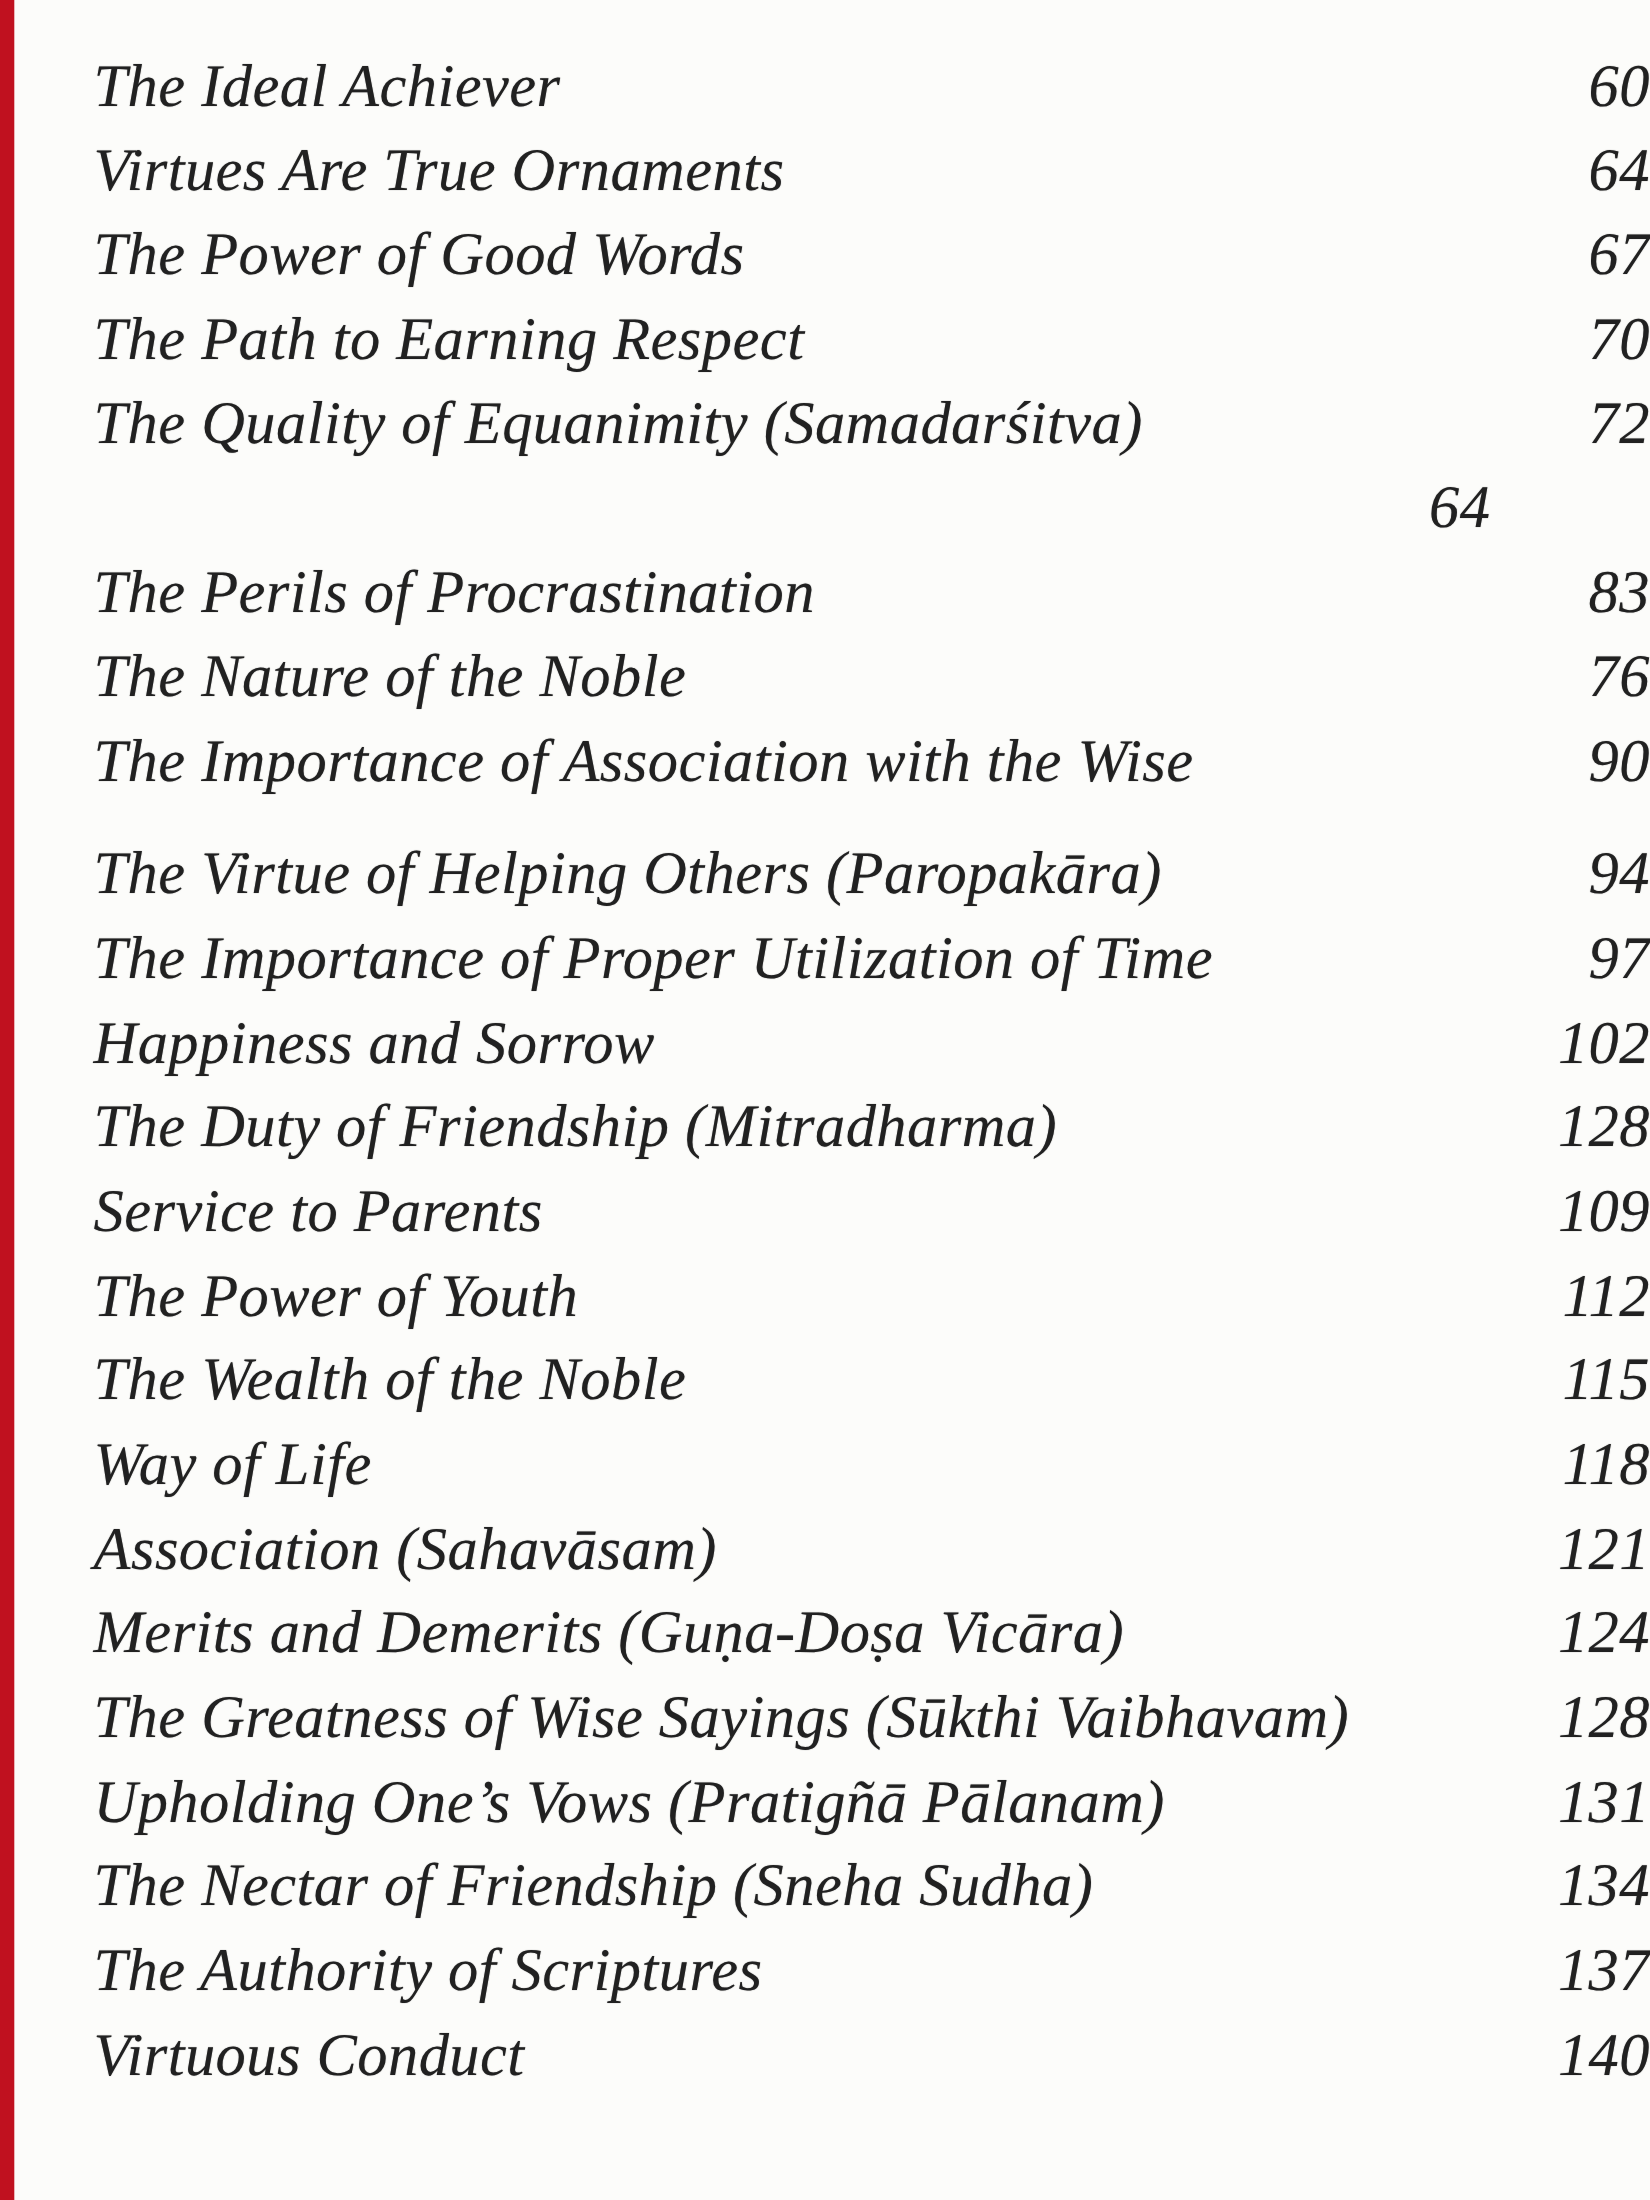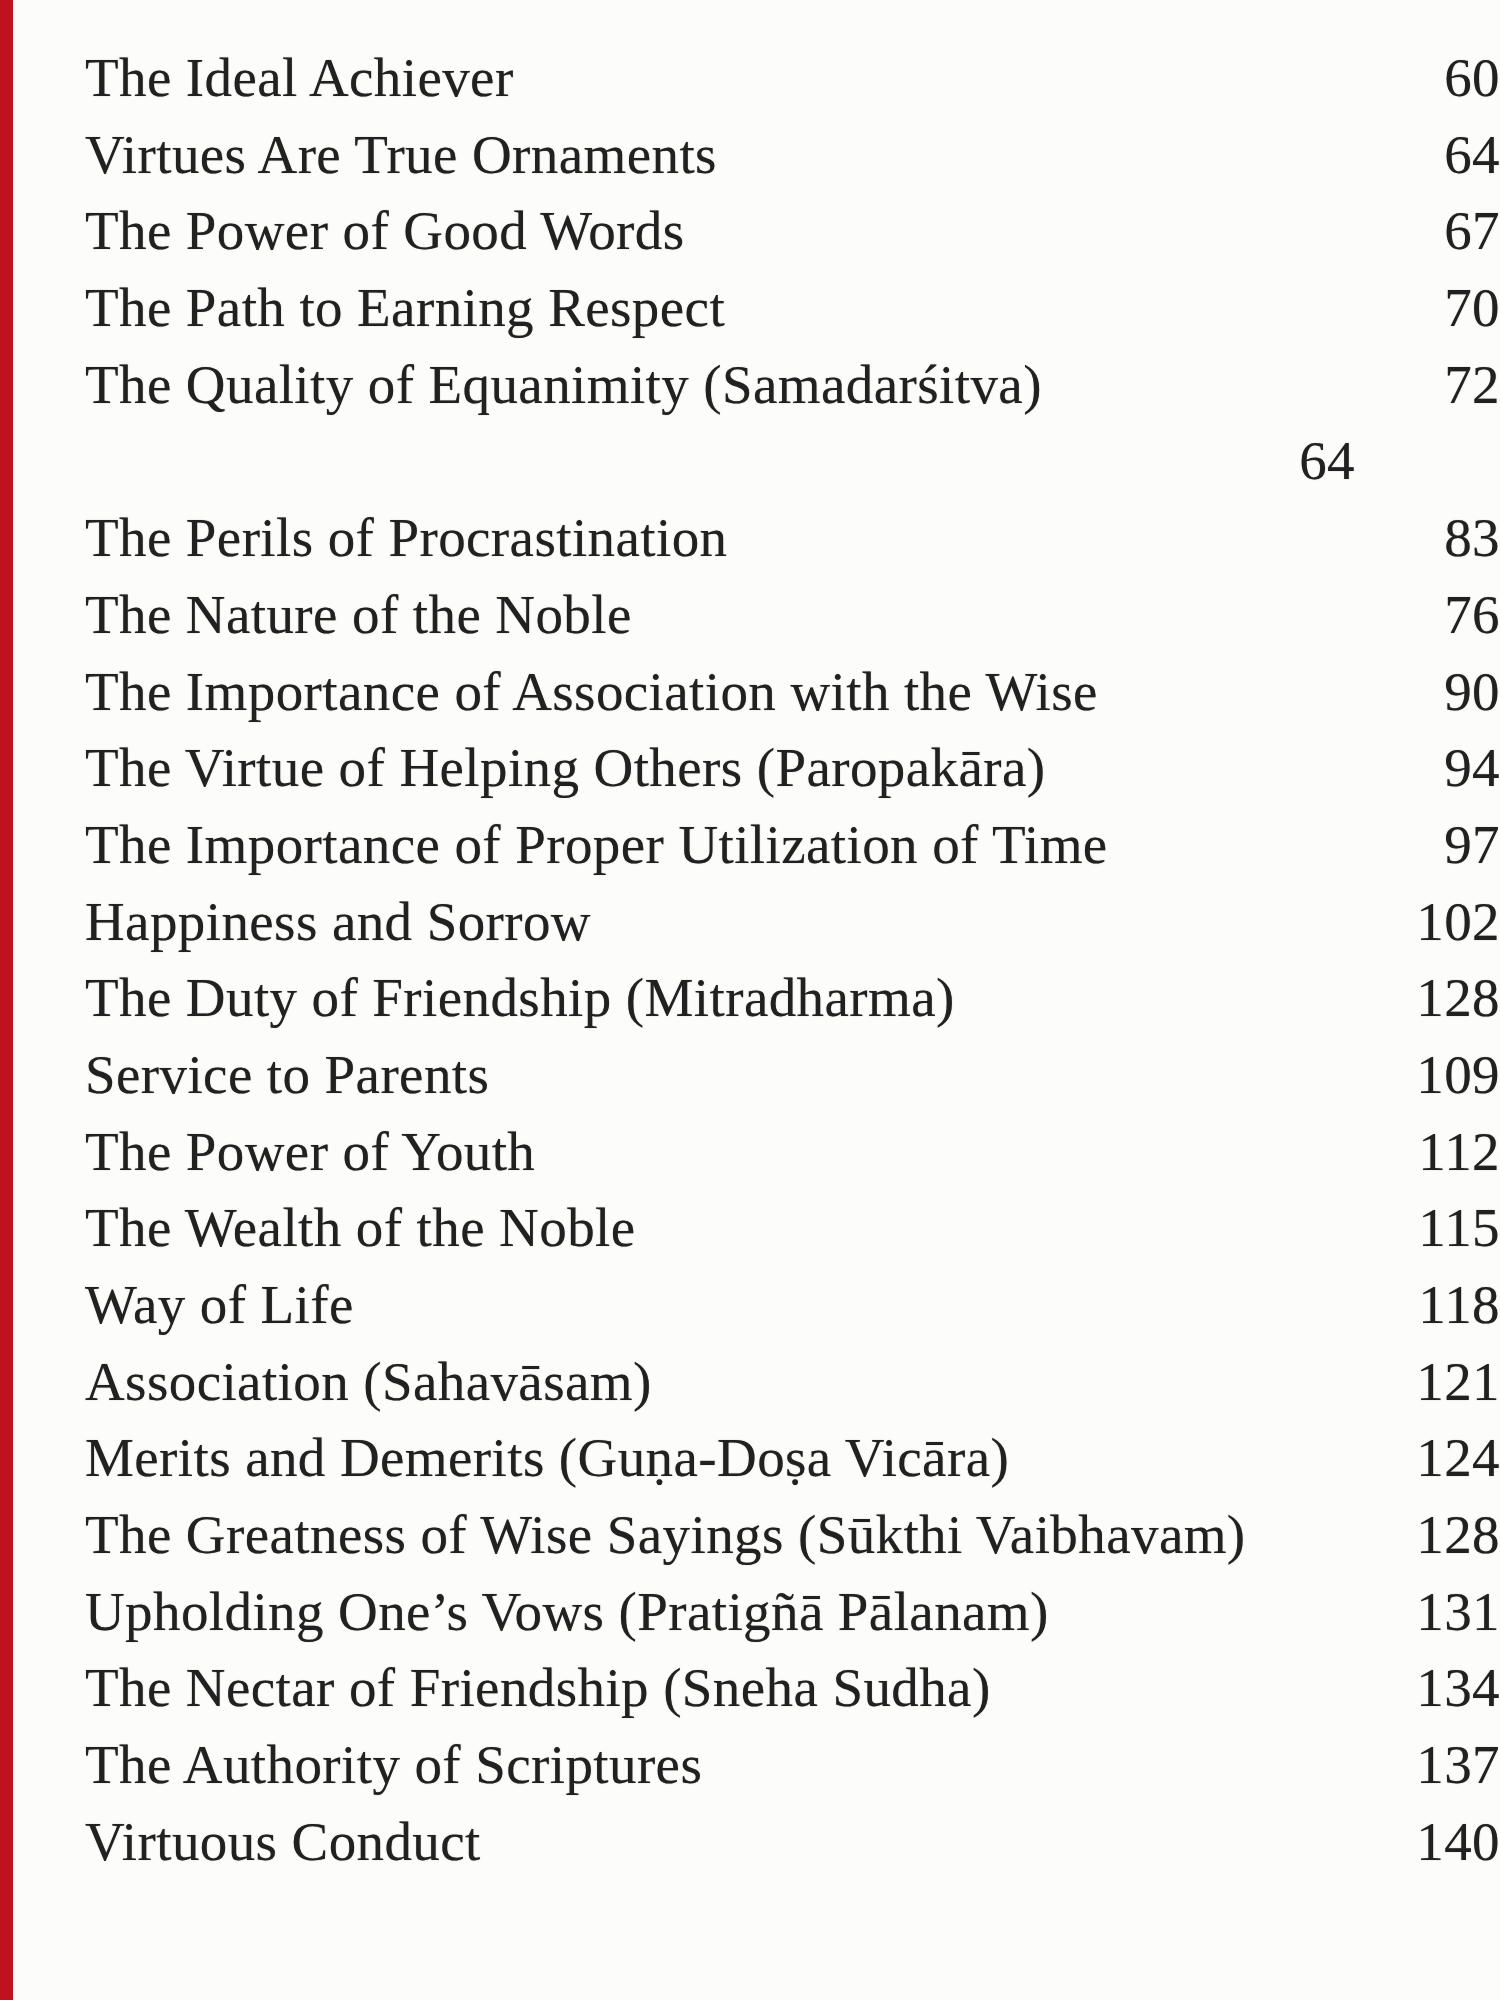--- a/index.html
+++ b/index.html
@@ -4,35 +4,36 @@
 <style>
   html, body { margin: 0; padding: 0; background: #e9e9e9; }
   .page {
     position: relative;
     width: 1500px;
     height: 2000px;
     background: var(--paper, #fcfcfa);
     overflow: hidden;
     font-family: "Liberation Serif", "DejaVu Serif", serif;
     color: var(--ink, #212121);
+    font-style: italic;
   }
   .spine-strip {
     position: absolute;
     left: 0; top: 0;
     width: 13px; height: 100%;
     background: var(--spine, #c0111f);
   }
   .toc {
     position: absolute;
     left: 85px;
     top: 40px;
     right: 0;
   }
   .toc-group { display: block; }
-  .toc-group.second { }
+  .toc-group.second { margin-top: 26px; }
   .row {
     display: grid;
     grid-template-columns: 1270px 1fr;
     height: 76.7px;
     align-items: center;
   }
   .title, .pagenum {
     font-size: 55px;
     line-height: 76.7px;
     white-space: nowrap;

